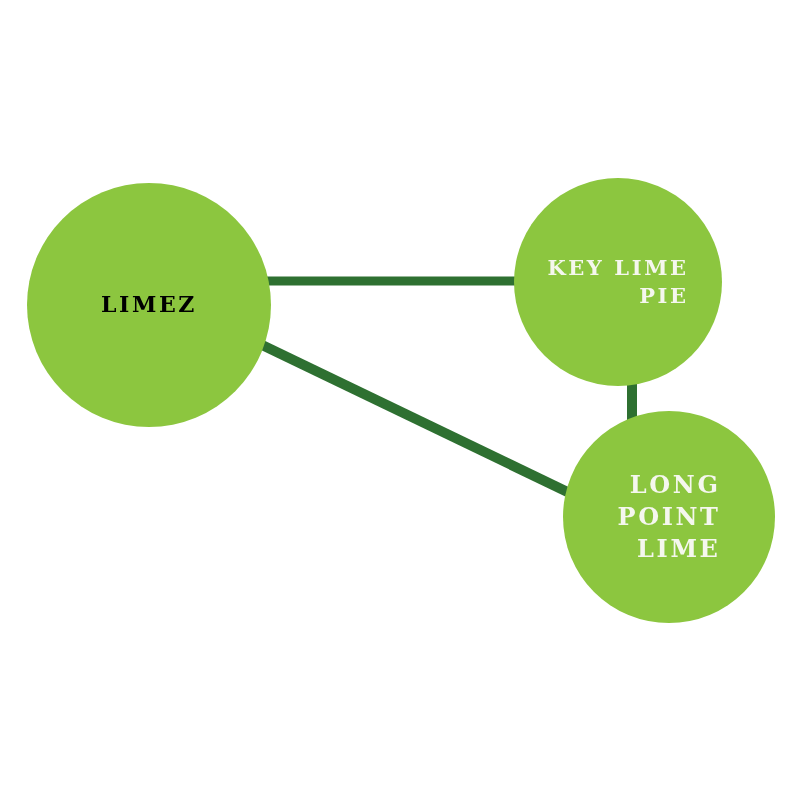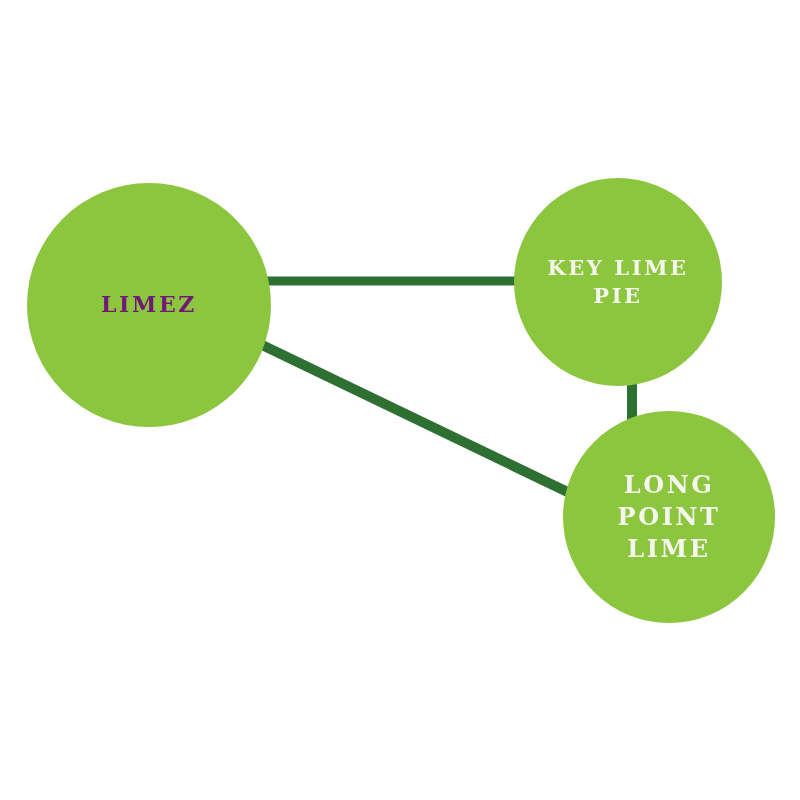--- a/index.html
+++ b/index.html
@@ -25,21 +25,21 @@
     top: 0;
     width: 800px;
     height: 800px;
   }
   .node {
     position: absolute;
     border-radius: 50%;
     display: flex;
     align-items: center;
     justify-content: center;
-    text-align: center;
+    text-align: right;
     box-sizing: border-box;
   }
   .node-label {
     color: #f5f7ee;
     font-family: "DejaVu Serif", "Liberation Serif", serif;
     font-weight: bold;
     letter-spacing: 2.6px;
     line-height: 1.33;
     text-transform: uppercase;
     white-space: pre-line;
@@ -78,21 +78,21 @@
 
 <div id="graph-canvas" style="background: rgb(255, 255, 255);">
 
   <svg id="edge-layer" viewBox="0 0 800 800">
     <line x1="266" y1="281" x2="520" y2="281" stroke="#2e7031" stroke-width="9"></line>
     <line x1="260" y1="344" x2="580" y2="498" stroke="#2e7031" stroke-width="10"></line>
     <line x1="632" y1="380" x2="632" y2="423" stroke="#2e7031" stroke-width="10"></line>
   </svg>
 
   <div class="node" id="node-limez" style="left: 27px; top: 183px; width: 244px; height: 244px; background: rgb(140, 198, 63);">
-    <span class="node-label" style="color: #701a75;">LIMEZ</span>
+    <span class="node-label" style="color: #000000;">LIMEZ</span>
   </div>
 
   <div class="node" id="node-key-lime-pie" style="left: 514px; top: 178px; width: 208px; height: 208px; background: rgb(140, 198, 63);">
     <span class="node-label" style="color: rgb(245, 247, 238);">KEY LIME
 PIE</span>
   </div>
 
   <div class="node" id="node-long-point-lime" style="left: 563px; top: 411px; width: 212px; height: 212px; background: rgb(140, 198, 63);">
     <span class="node-label" style="color: rgb(245, 247, 238);">LONG
 POINT

